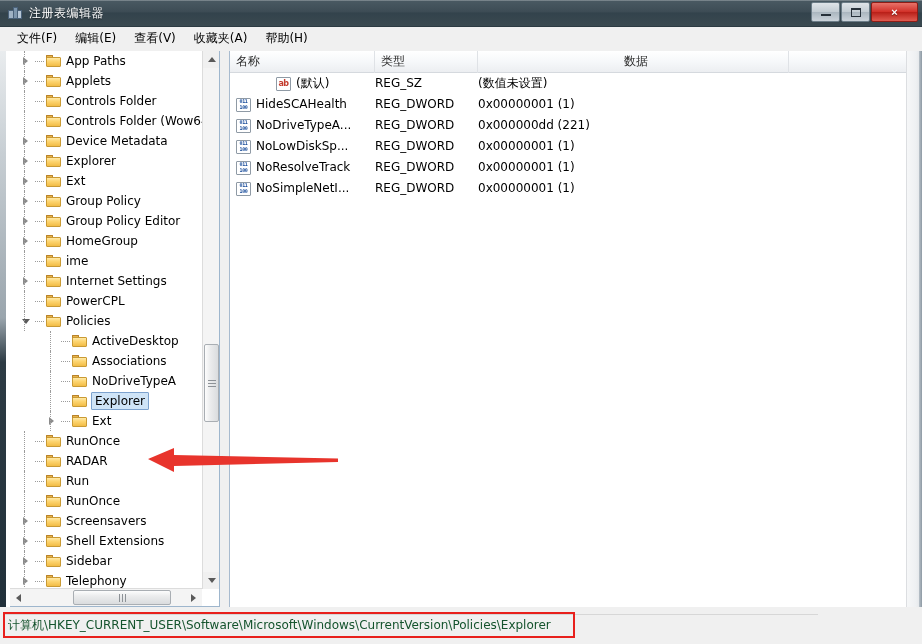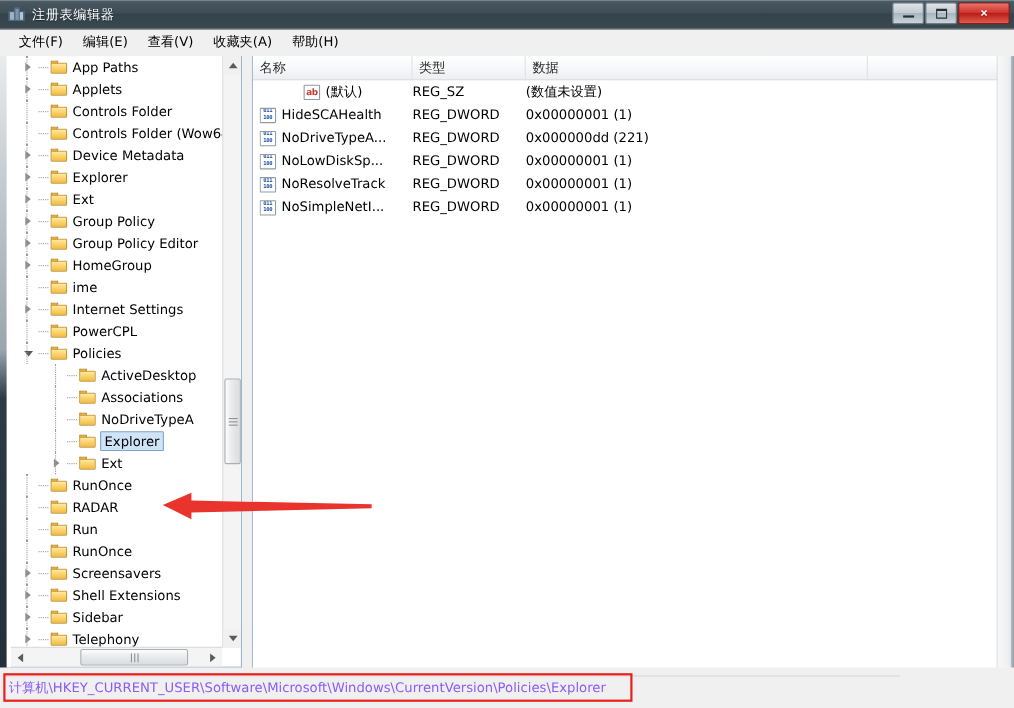--- a/index.html
+++ b/index.html
@@ -217,21 +217,21 @@
     border-bottom: 1px solid #d5d9de;
   }
   .lv-col {
     height: 22px; line-height: 21px; font-size: 12px; color: #2b2b2b;
     padding-left: 6px; border-right: 1px solid #dfe2e6;
     font-family: "DejaVu Sans", "Liberation Sans", sans-serif;
     cursor: default; overflow: hidden; white-space: nowrap;
   }
   .lv-col.c-name { width: 145px; }
   .lv-col.c-type { width: 103px; }
-  .lv-col.c-data { width: 311px; }
+  .lv-col.c-data { width: 311px; text-align: center; }
   .lv-col.c-pad { width: 117px; border-right: none; }
   .lv-body { position: relative; }
   .lv-row {
     display: flex; align-items: center; height: 21px; padding-left: 6px;
     white-space: nowrap;
   }
   .lv-cell {
     font-size: 12px; color: #000; line-height: 21px; overflow: hidden;
     font-family: "DejaVu Sans", "Liberation Sans", sans-serif;
   }
@@ -271,21 +271,21 @@
     position: absolute; left: 0; top: 607px; width: 922px; height: 37px;
     background: #f0f0f0;
   }
   .status-field {
     position: absolute; left: 4px; top: 7px; width: 814px; height: 22px;
     background: #f0f0f0;
     border-top: 1px solid #d7d7d7;
     display: flex; align-items: center;
   }
   .status-text {
-    font-size: 12px; color: #8b5cf6; padding-left: 4px; white-space: nowrap;
+    font-size: 12px; color: #14532d; padding-left: 4px; white-space: nowrap;
     font-family: "DejaVu Sans", "Liberation Sans", sans-serif;
   }
   .status-highlight {
     position: absolute; left: 3px; top: 5px; width: 572px; height: 26px;
     border: 2px solid #e8201c; pointer-events: none;
   }
 
   
   .ann-arrow {
     position: absolute; left: 148px; top: 395px; width: 190px; height: 28px;

